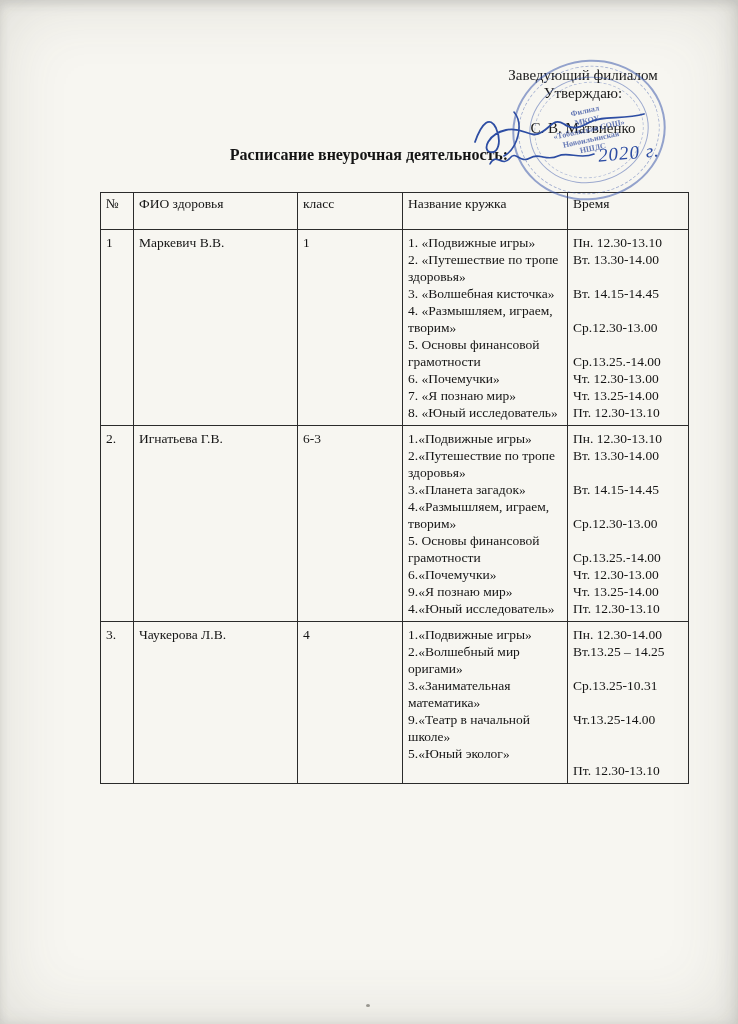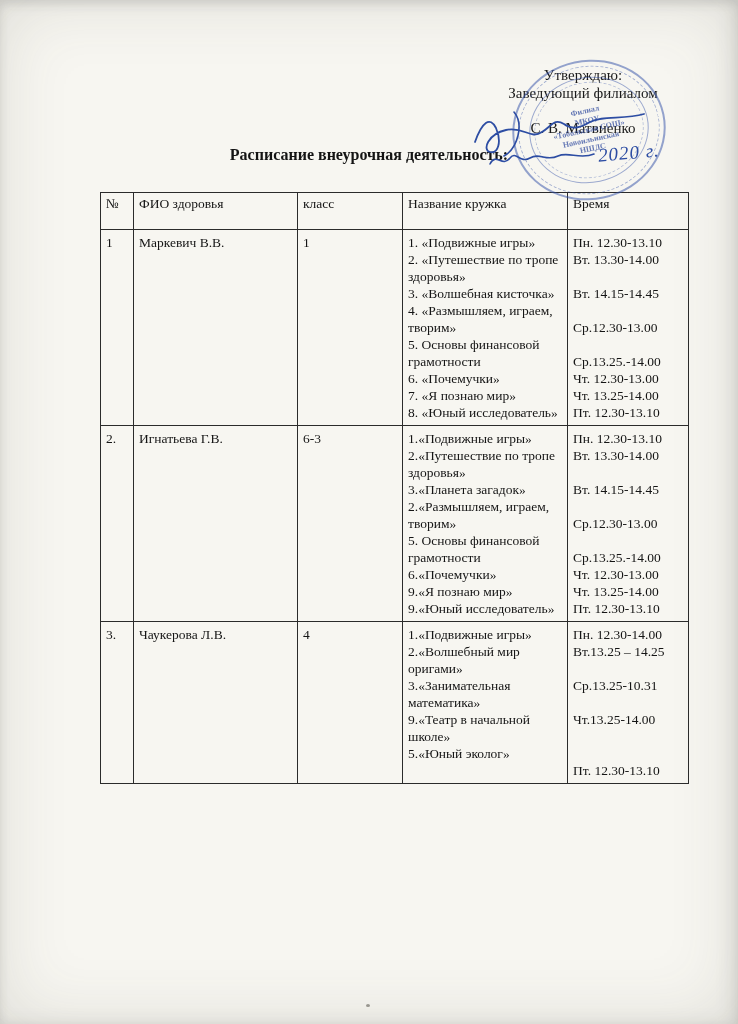--- a/index.html
+++ b/index.html
@@ -63,22 +63,22 @@
     position:absolute;left:366px;top:1004px;width:4px;height:3px;
     background:#98968f;border-radius:50%;z-index:2;
   }
 </style>
 </head>
 <body>
 
 <div class="page">
 
   <div class="approval">
+    <div>Заведующий филиалом</div>
     <div>Утверждаю:</div>
-    <div>Заведующий филиалом</div>
     <div class="name">С. В. Матвиенко</div>
   </div>
 
   <div class="stamp">
     <div class="ring-outer"></div>
     <div class="ring-dash"></div>
     <div class="ring-inner"></div>
     <div class="ring-dash2"></div>
     <div class="stamp-center cell-list">
         <div>Филиал</div>
@@ -149,25 +149,25 @@
           </td>
       </tr>
       <tr>
         <td>2.</td>
         <td>Игнатьева Г.В.</td>
         <td>6-3</td>
         <td class="cell-list">
             <div>1.«Подвижные игры»</div>
             <div>2.«Путешествие по тропе здоровья»</div>
             <div>3.«Планета загадок»</div>
-            <div>2.«Размышляем, играем, творим»</div>
+            <div>4.«Размышляем, играем, творим»</div>
             <div>5. Основы финансовой грамотности</div>
             <div>6.«Почемучки»</div>
             <div>9.«Я познаю мир»</div>
-            <div>9.«Юный исследователь»</div>
+            <div>4.«Юный исследователь»</div>
           </td>
         <td class="cell-list">
             <div>Пн. 12.30-13.10</div>
             <div>Вт. 13.30-14.00</div>
             <div>&nbsp;</div>
             <div>Вт. 14.15-14.45</div>
             <div>&nbsp;</div>
             <div>Ср.12.30-13.00</div>
             <div>&nbsp;</div>
             <div>Ср.13.25.-14.00</div>

